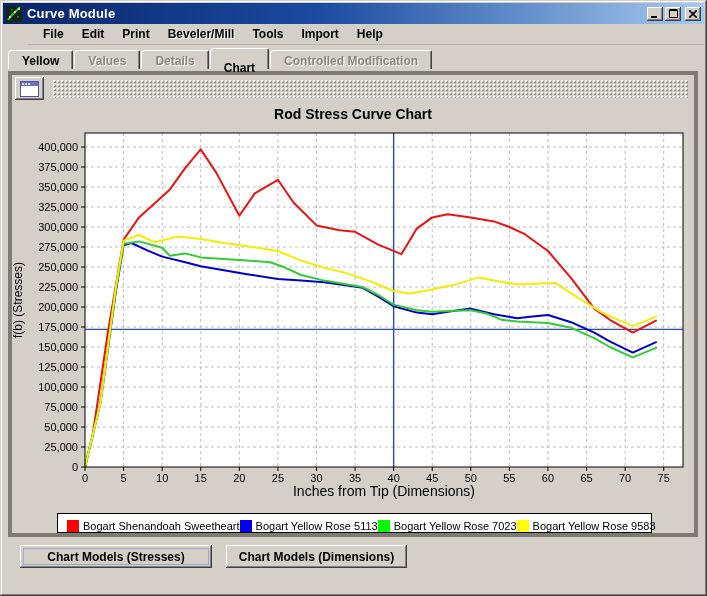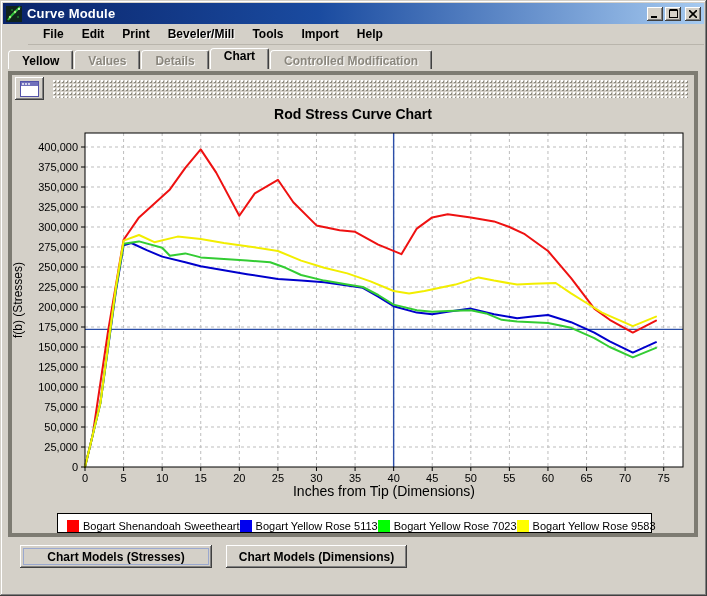--- a/index.html
+++ b/index.html
@@ -35,21 +35,21 @@
   
   .tabbar { position:absolute; left:8px; top:48px; right:8px; height:21px; display:flex; align-items:flex-end; }
   .tab {
     position:relative; font-size:12px; font-weight:bold; color:#000; background:#d4d0c8;
     padding:3px 13px 3px 13px; margin-right:1px; height:19px;
     border-top:1px solid #fff; border-left:1px solid #fff; border-right:1px solid #404040;
     border-top-left-radius:4px; border-top-right-radius:2px;
     box-shadow: inset -1px 0 0 #808080;
   }
   .tab.disabled { color:#8a867d; text-shadow:1px 1px 0 #ffffff; }
-  .tab.selected { height:21px; padding-top:0; z-index:2; box-shadow: inset -1px 0 0 #808080, 0 2px 0 #d4d0c8; }
+  .tab.selected { height:21px; padding-top:12px; z-index:2; box-shadow: inset -1px 0 0 #808080, 0 2px 0 #d4d0c8; }
   
   .panel {
     position:absolute; left:8px; top:71px; width:690px; height:466px;
     border:4px solid #7d7b72; background:#d4d0c8;
   }
   .toolbar { position:relative; height:26px; background:#d4d0c8; }
   .toolbar-btn {
     position:absolute; left:3px; top:2px; width:29px; height:23px; background:#d4d0c8;
     display:flex; align-items:center; justify-content:center;
     box-shadow: inset -1px -1px 0 #404040, inset 1px 1px 0 #fff, inset -2px -2px 0 #808080;

